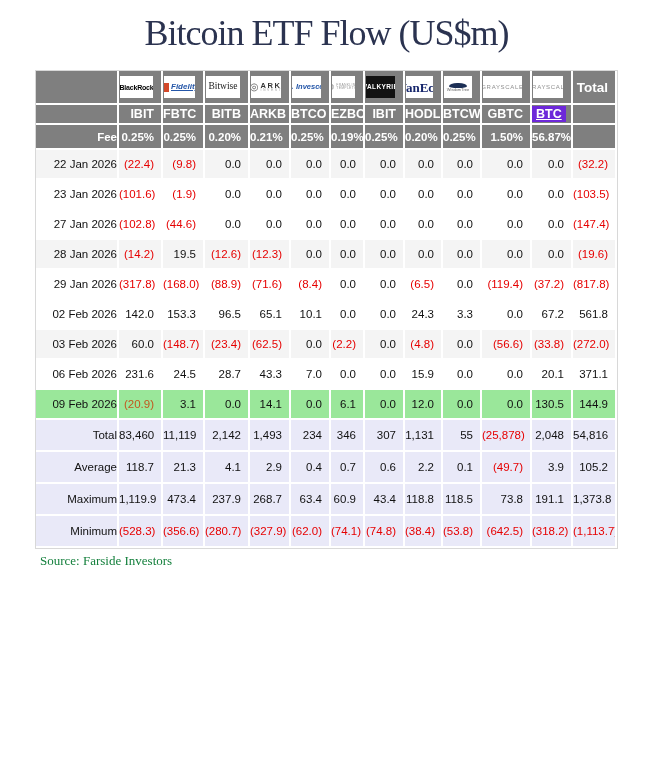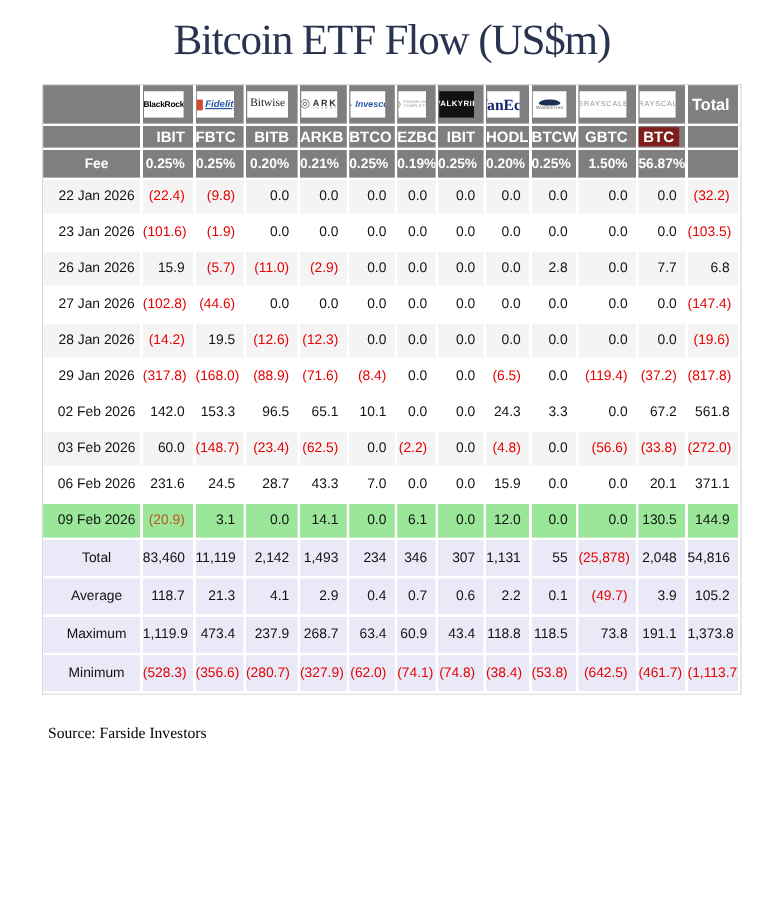--- a/index.html
+++ b/index.html
@@ -2,33 +2,33 @@
 <html><head>
 <meta charset="utf-8">
 <style>
   html,body{margin:0;padding:0;background:#fff;}
   body{width:653px;font-family:"Liberation Sans",sans-serif;-webkit-font-smoothing:antialiased;}
   .page{width:653px;height:763px;position:relative;overflow:hidden;}
   .title{font-family:"Liberation Serif",serif;font-weight:400;font-size:36px;color:#2b3350;text-align:center;margin:12px 0 16px 0;letter-spacing:-1px;}
   .table-wrap{margin:0 auto;width:581px;border:1px solid #d8d8d8;}
   table{border-collapse:collapse;table-layout:fixed;width:579px;}
   td{font-size:11.5px;color:#111;vertical-align:middle;white-space:nowrap;text-align:right;padding:0 7px 0 0;overflow:hidden;}
-  td.lab{text-align:center;padding:0 0 0 8px;}
+  td.lab{text-align:right;padding:0 0 0 8px;}
   tr{border-bottom:2px solid #fff;}
   td{border-right:2px solid #fff;}
   td:last-child{border-right:none;}
   
   .hcell{background:#7f7f7f;color:#fff;}
   tr.logo-row{height:33px;}
   tr.tick-row{height:20px;}
   tr.fee-row{height:25px;}
   .tick{font-weight:bold;font-size:12.5px;}
   .fee{font-weight:bold;font-size:11.5px;}
   .total-h{font-weight:bold;font-size:13.5px;}
-  .btc-hl{background:#7f1d1d;color:#fff;padding:1px 4px;}
+  .btc-hl{background:#6d28d9;color:#fff;padding:1px 4px;text-decoration:underline;}
   
   .logobox{background:#fff;height:22px;margin:0 1px;display:flex;align-items:center;justify-content:center;overflow:hidden;line-height:1;}
   .logo-blackrock .lg-txt{font-size:7px;font-weight:800;color:#000;letter-spacing:-0.2px;}
   .logo-bitwise .lg-txt{font-family:Liberation Serif, serif;font-size:9.5px;color:#1a1a1a;text-align:center;}
   .logo-vaneck .lg-txt{font-family:Liberation Serif, serif;font-weight:700;font-size:13px;color:#15256b;}
   .logo-valkyrie{background:#121212;}
   .logo-valkyrie .lg-txt{color:#fff;font-size:6.5px;font-weight:700;letter-spacing:.4px;}
   .logo-grayscale .lg-txt{font-size:6px;color:#8f8f8f;letter-spacing:.7px;}
   .fid-sq{width:9px;height:9px;background:#d3492a;display:inline-block;margin-right:2px;flex:0 0 auto;}
   .fid-txt{font-size:8px;font-weight:700;font-style:italic;color:#2456a8;text-decoration:underline;}
@@ -46,21 +46,21 @@
   .wt-txt{font-size:4px;color:#666;display:block;}
   
   tr.drow{height:30px;}
   tr.drow.odd td{background:#f4f4f4;}
   tr.drow.even td{background:#ffffff;}
   tr.hl td{background:#9ae79a !important;}
   .neg{color:#e60000;}
   tr.hl .neg{color:#c2571f;}
   tr.sum{height:32px;}
   tr.sum td{background:#e9e9f8;}
-  .source{font-family:"Liberation Serif",serif;font-size:13px;color:#000000;margin:24px 0 0 40px;}
+  .source{font-family:"Liberation Serif",serif;font-size:13px;color:#15803d;margin:4px 0 0 40px;}
 </style>
 </head>
 <body>
 
 <div class="page">
   <div class="title">Bitcoin ETF Flow (US$m)</div>
   <div class="table-wrap">
     <table id="etf-table">
         <colgroup>
           <col style="width:82px">
@@ -201,35 +201,20 @@
             <td class="val">0.0</td>
             <td class="val">0.0</td>
             <td class="val">0.0</td>
             <td class="val">0.0</td>
             <td class="val">0.0</td>
             <td class="val">0.0</td>
             <td class="val">0.0</td>
             <td class="val">0.0</td>
             <td class="val neg">(103.5)</td>
           </tr>
-          <tr class="drow odd">
-            <td class="lab">26 Jan 2026</td>
-            <td class="val">15.9</td>
-            <td class="val neg">(5.7)</td>
-            <td class="val neg">(11.0)</td>
-            <td class="val neg">(2.9)</td>
-            <td class="val">0.0</td>
-            <td class="val">0.0</td>
-            <td class="val">0.0</td>
-            <td class="val">0.0</td>
-            <td class="val">2.8</td>
-            <td class="val">0.0</td>
-            <td class="val">7.7</td>
-            <td class="val">6.8</td>
-          </tr>
           <tr class="drow even">
             <td class="lab">27 Jan 2026</td>
             <td class="val neg">(102.8)</td>
             <td class="val neg">(44.6)</td>
             <td class="val">0.0</td>
             <td class="val">0.0</td>
             <td class="val">0.0</td>
             <td class="val">0.0</td>
             <td class="val">0.0</td>
             <td class="val">0.0</td>
@@ -378,20 +363,20 @@
             <td class="val neg">(528.3)</td>
             <td class="val neg">(356.6)</td>
             <td class="val neg">(280.7)</td>
             <td class="val neg">(327.9)</td>
             <td class="val neg">(62.0)</td>
             <td class="val neg">(74.1)</td>
             <td class="val neg">(74.8)</td>
             <td class="val neg">(38.4)</td>
             <td class="val neg">(53.8)</td>
             <td class="val neg">(642.5)</td>
-            <td class="val neg">(461.7)</td>
+            <td class="val neg">(318.2)</td>
             <td class="val neg">(1,113.7)</td>
           </tr>
         </tbody>
       </table>
   </div>
   <div class="source">Source: Farside Investors</div>
 </div>
 
 </body></html>

